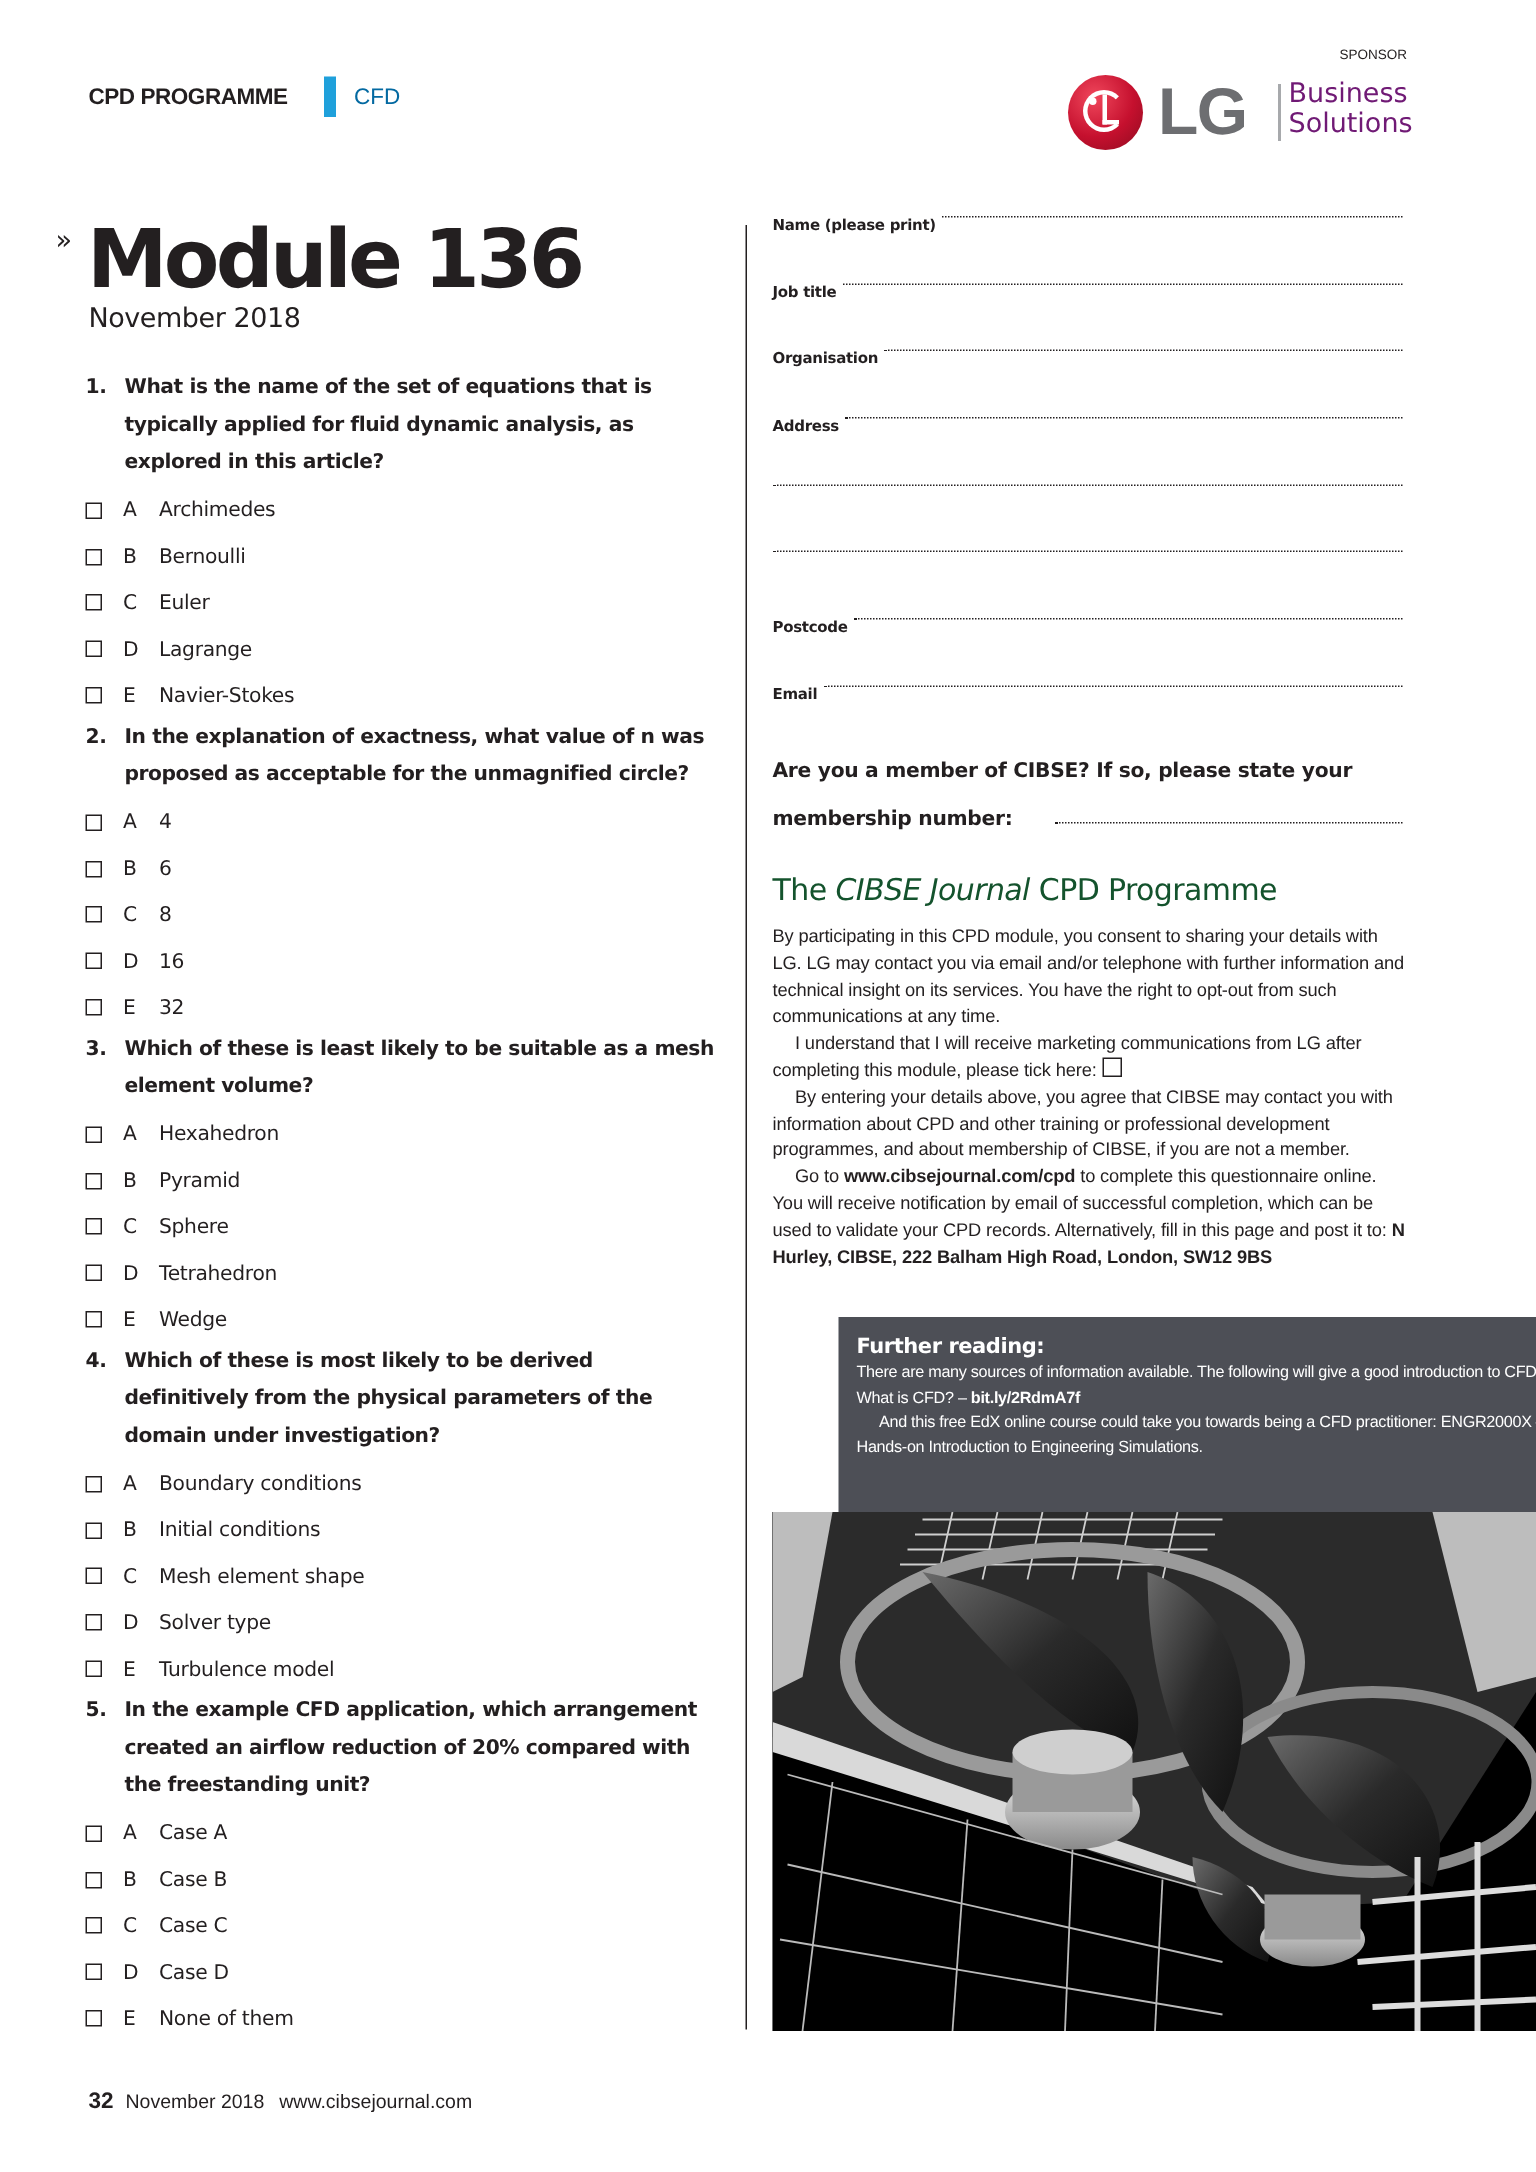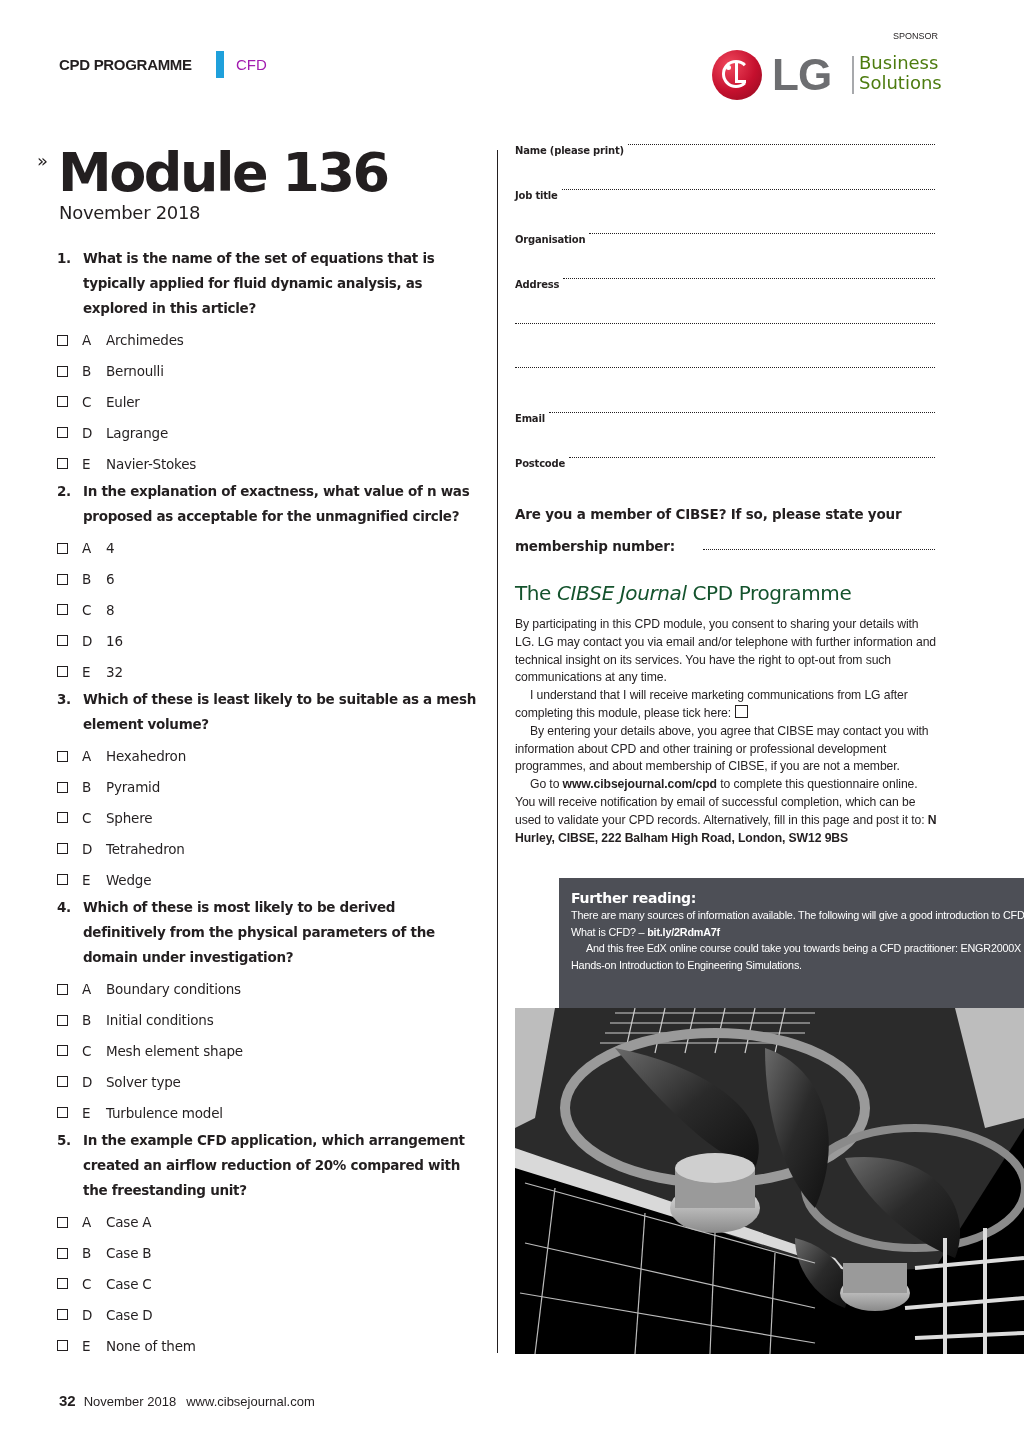--- a/index.html
+++ b/index.html
@@ -1,31 +1,31 @@
 <!DOCTYPE html>
 <html><head>
 <meta charset="utf-8">
 <style>
   html, body { margin: 0; padding: 0; }
   body { width: 1024px; height: 1448px; background: #ffffff; position: relative; font-family: "DejaVu Sans", sans-serif; color: #231f20; overflow: hidden; }
   .abs { position: absolute; }
   
   .hdr-label { left: 59px; top: 56px; font-family: "Liberation Sans", sans-serif; font-weight: bold; font-size: 15px; letter-spacing: -0.3px; color: #231f20; }
   .hdr-bar { left: 216px; top: 51px; width: 8px; height: 27px; background: #1fa0db; }
-  .hdr-cat { left: 236px; top: 56px; font-family: "Liberation Sans", sans-serif; font-size: 15px; color: #a21caf; }
+  .hdr-cat { left: 236px; top: 56px; font-family: "Liberation Sans", sans-serif; font-size: 15px; color: #0369a1; }
   .sponsor { left: 893px; top: 31px; font-family: "Liberation Sans", sans-serif; font-size: 9px; color: #231f20; }
   .lg-logo { left: 712px; top: 48px; width: 232px; height: 56px; }
   .lg-circle { position: absolute; left: 0; top: 2px; width: 50px; height: 50px; border-radius: 50%; background: radial-gradient(circle at 35% 30%, #f0475c 0%, #c5102e 55%, #8e0b20 100%); }
   .lg-face { position: absolute; left: 10px; top: 10px; width: 28px; height: 28px; border: 3px solid #fff; border-radius: 50%; box-sizing: border-box; border-right-color: transparent; }
   .lg-eye { position: absolute; left: 14px; top: 15px; width: 5px; height: 5px; background: #fff; border-radius: 50%; }
   .lg-l { position: absolute; left: 23px; top: 13px; width: 3px; height: 20px; background: #fff; }
   .lg-l2 { position: absolute; left: 23px; top: 30px; width: 11px; height: 3px; background: #fff; }
   .lg-text { position: absolute; left: 60px; top: 2px; font-family: "Liberation Sans", sans-serif; font-weight: bold; font-size: 44px; color: #6d6e71; letter-spacing: -1px; line-height: 50px; }
   .lg-sep { position: absolute; left: 140px; top: 8px; width: 2px; height: 38px; background: #a7a9ac; }
-  .lg-bs { position: absolute; left: 147px; top: 5px; font-family: "DejaVu Sans", sans-serif; font-size: 18px; line-height: 20px; color: #4d7c0f; }
+  .lg-bs { position: absolute; left: 147px; top: 5px; font-family: "DejaVu Sans", sans-serif; font-size: 18px; line-height: 20px; color: #701a75; }
   
   .chev { left: 37px; top: 150px; font-size: 18px; color: #231f20; }
   .mod-title { left: 58px; top: 140px; font-family: "DejaVu Sans", sans-serif; font-weight: bold; font-size: 54px; letter-spacing: -2.5px; color: #231f20; line-height: 66px; }
   .mod-date { left: 59px; top: 202px; font-size: 18px; color: #231f20; letter-spacing: -0.3px; }
   .quiz { left: 57px; top: 246px; width: 420px; }
   .q { display: flex; font-weight: bold; font-size: 13.5px; line-height: 25px; letter-spacing: -0.3px; margin-bottom: 4px; }
   .q-num { width: 26px; flex: none; }
   .q-text { flex: 1; }
   .opt { display: flex; align-items: center; height: 30.8px; font-size: 13.5px; letter-spacing: -0.2px; }
   .cb { width: 11px; height: 11px; border: 1.5px solid #231f20; box-sizing: border-box; flex: none; margin-right: 14px; background: #fff; cursor: pointer; }
@@ -248,25 +248,25 @@
       <span class="field-label">Address</span>
       <span class="dots"></span>
     </div>
   <div class="field">
       <span class="dots" style="margin-left:0"></span>
     </div>
   <div class="field">
       <span class="dots" style="margin-left:0"></span>
     </div>
   <div class="field">
+      <span class="field-label">Postcode</span>
+      <span class="dots"></span>
+    </div>
+  <div class="field">
       <span class="field-label">Email</span>
-      <span class="dots"></span>
-    </div>
-  <div class="field">
-      <span class="field-label">Postcode</span>
       <span class="dots"></span>
     </div>
   <div class="member-q">Are you a member of CIBSE? If so, please state your</div>
   <div class="member-row">
       <span class="field-label">membership number:</span>
       <span class="dots" style="margin-left:8px"></span>
     </div>
 </div>
 
 <div class="abs prog-title"><span>The </span><i>CIBSE Journal</i><span> CPD Programme</span></div>

